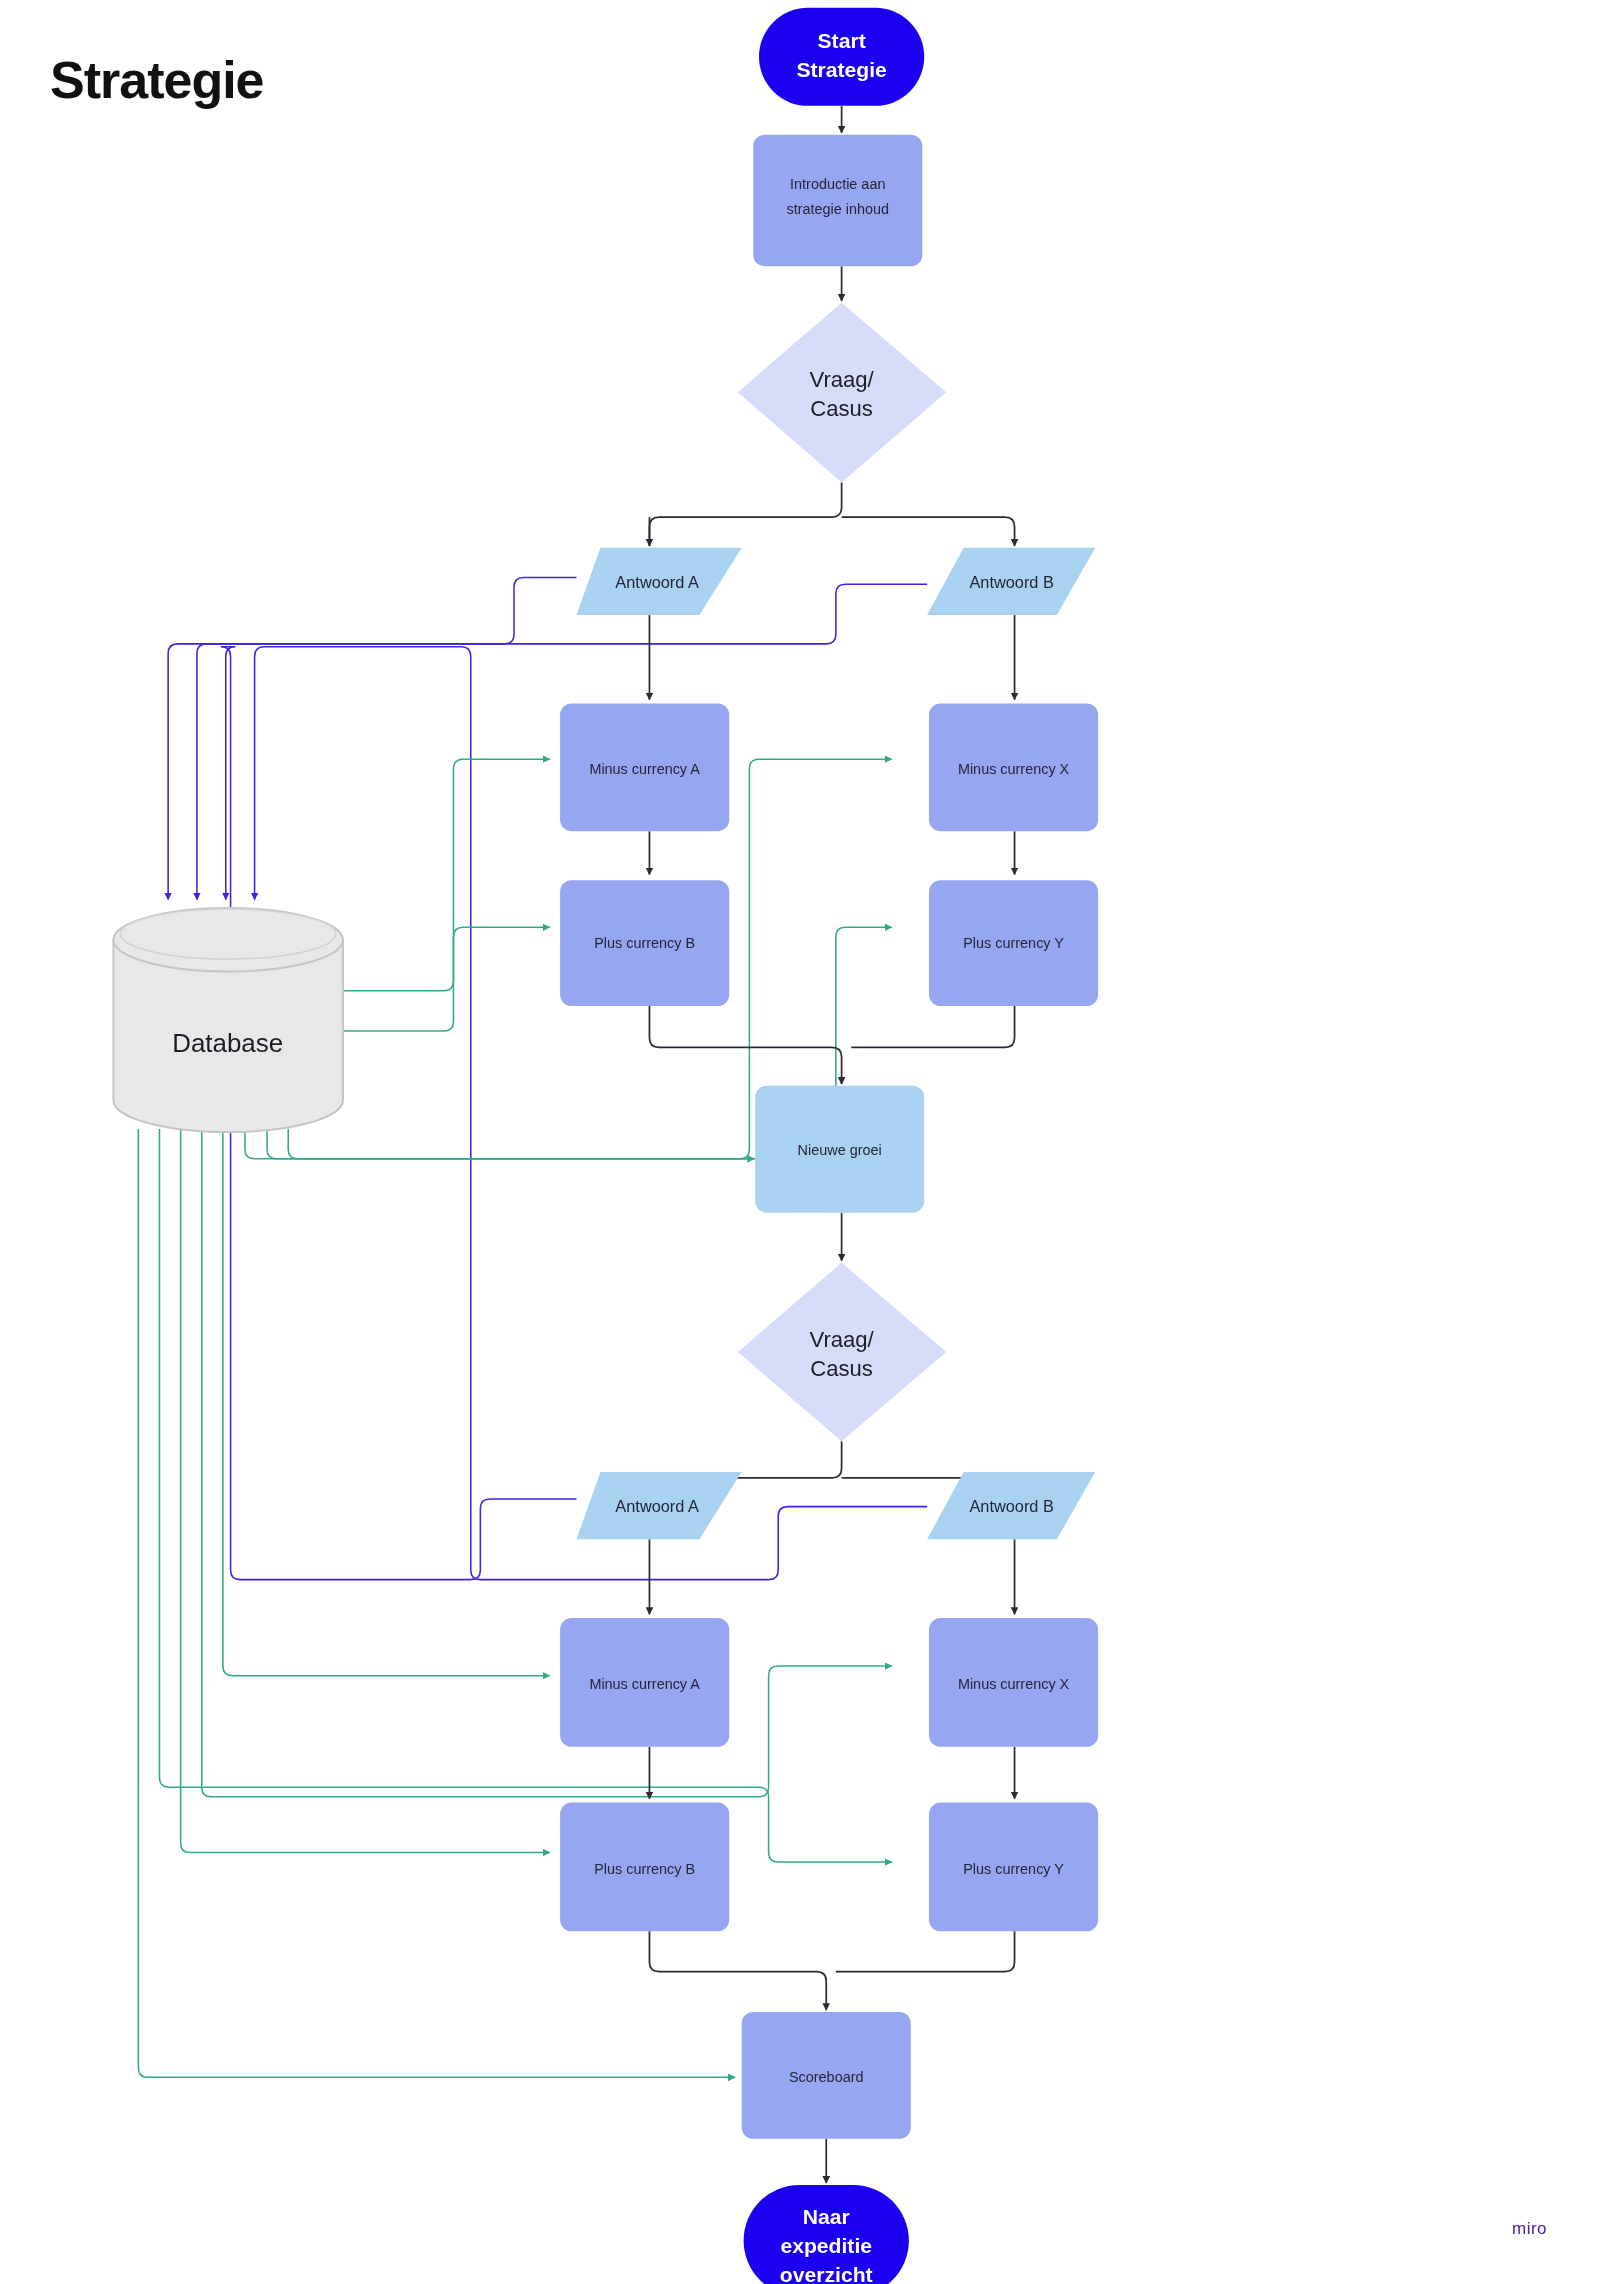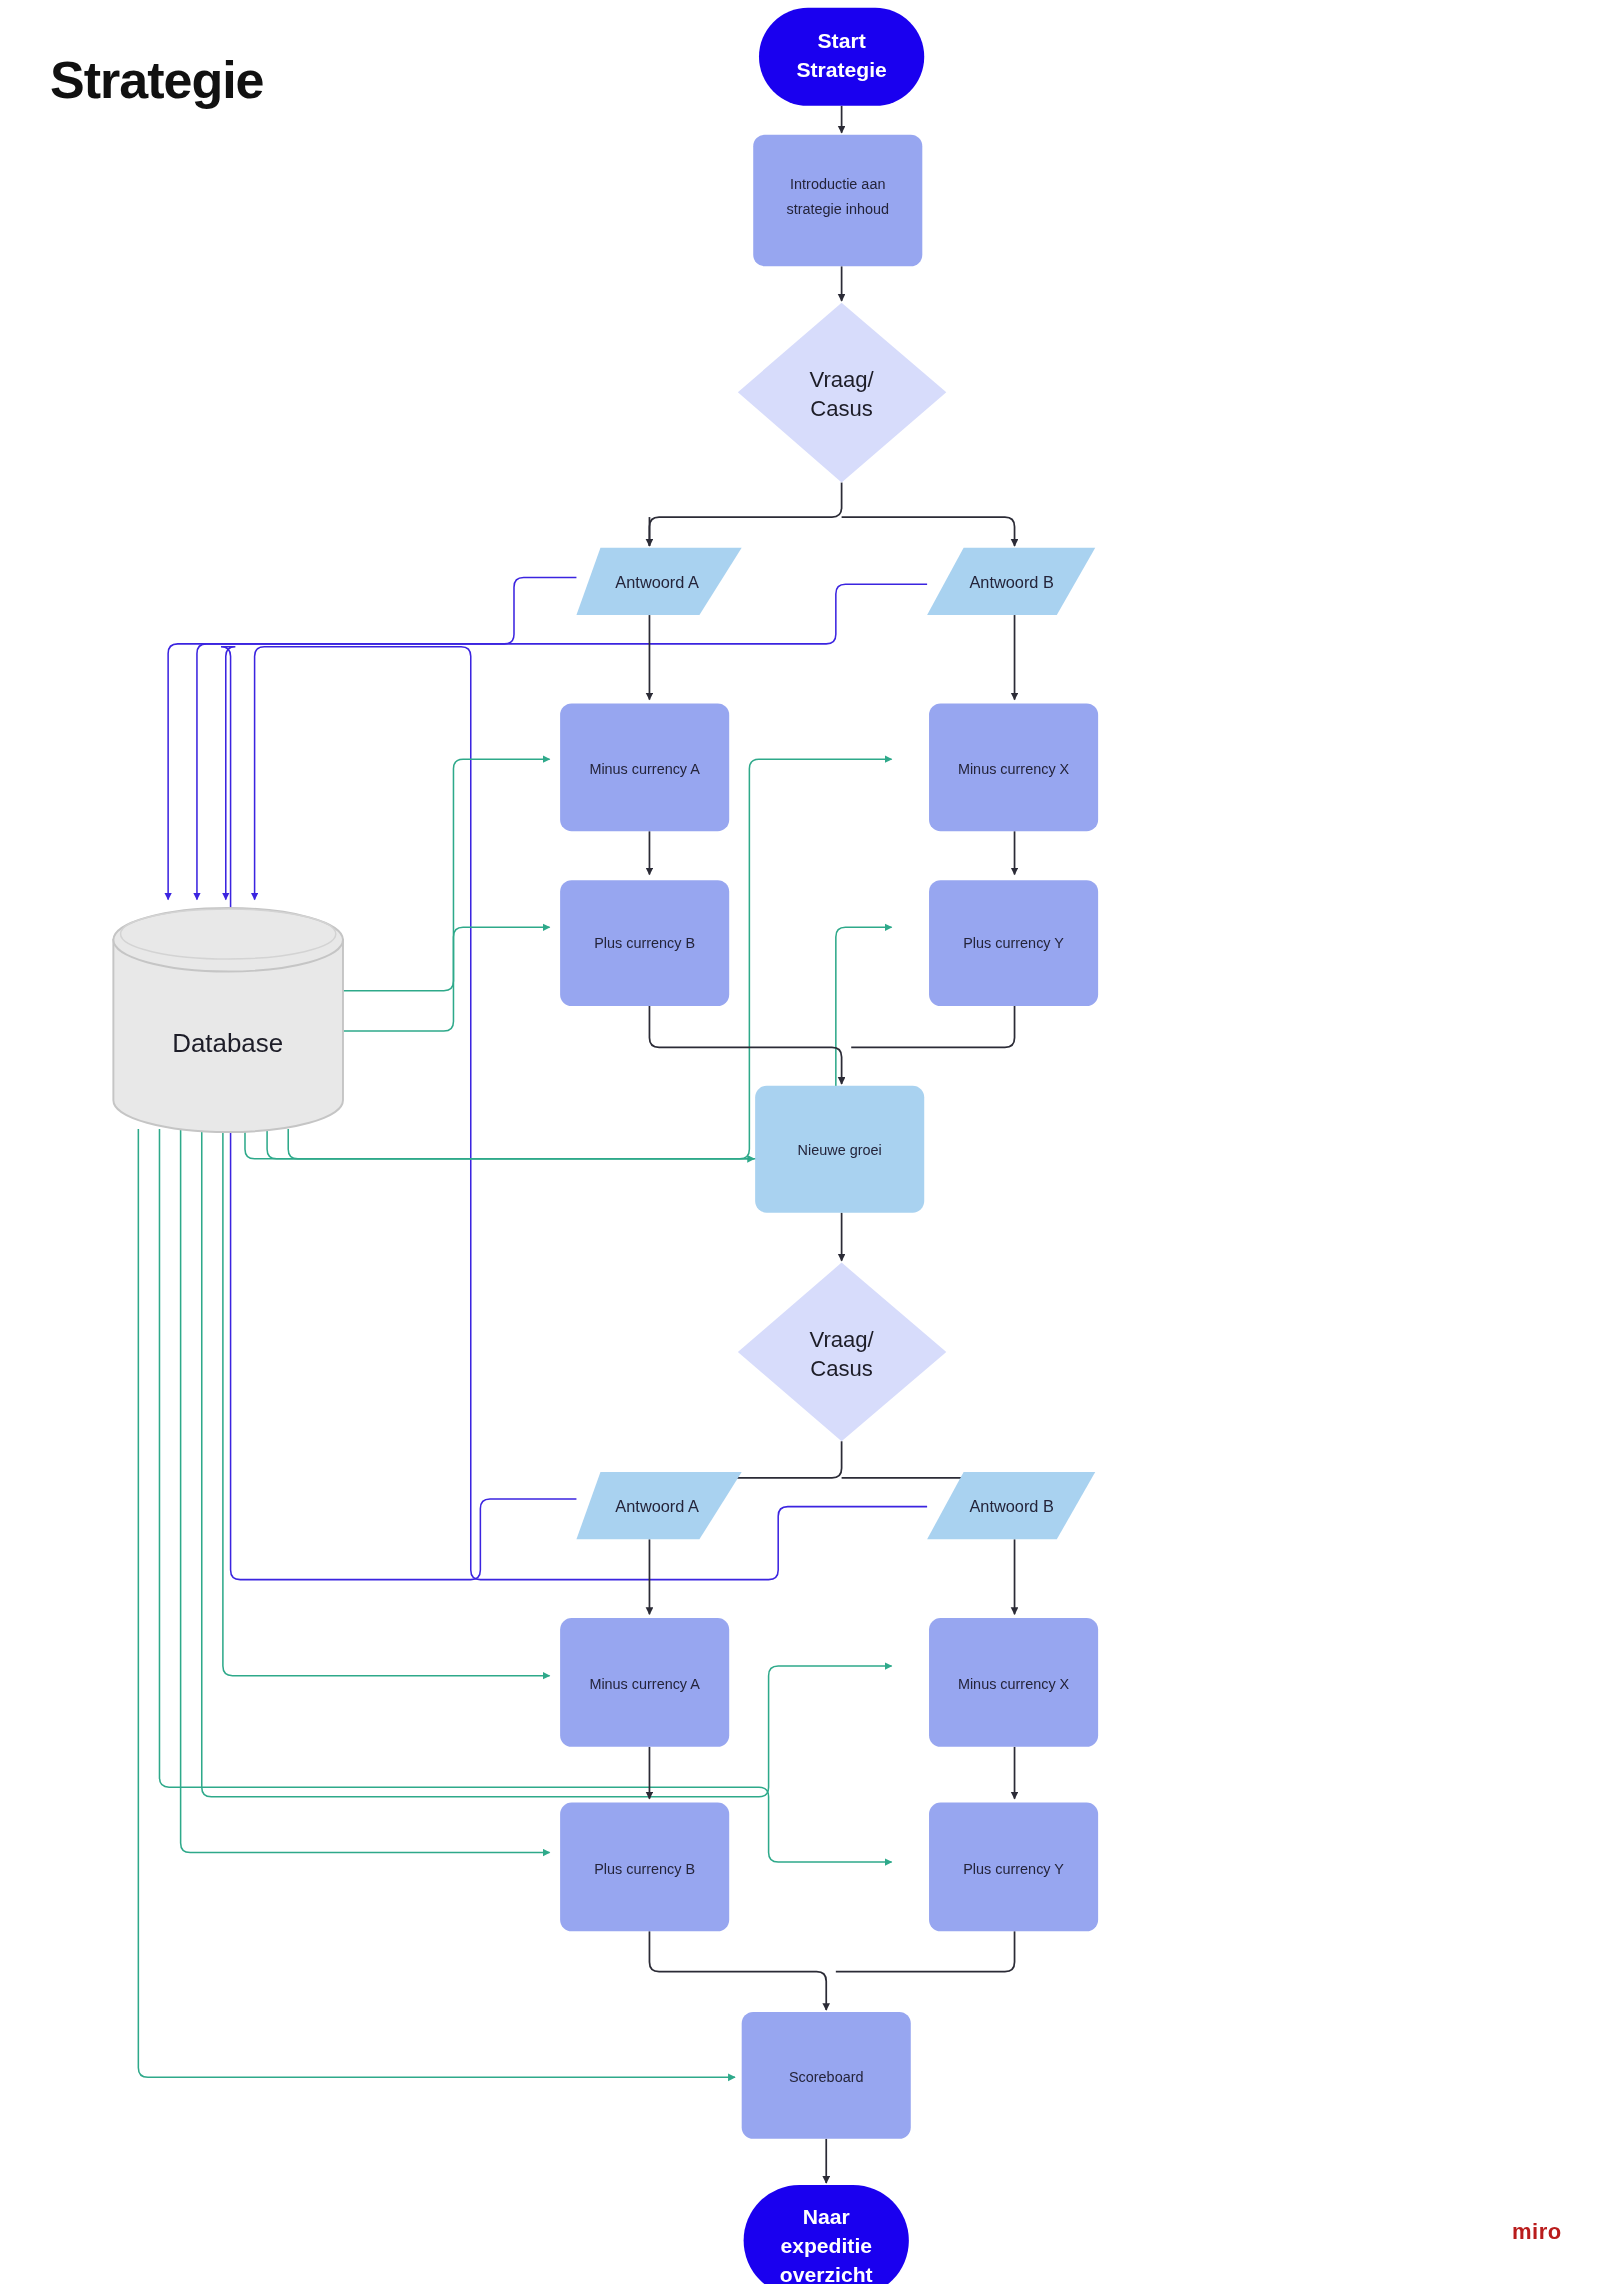--- a/index.html
+++ b/index.html
@@ -8,21 +8,21 @@
     font-family:"Liberation Sans", sans-serif;
   }
   #canvas{position:absolute;left:0;top:0;width:1615px;height:2285px;}
   .board-title{
     position:absolute;left:50px;top:50px;
     font-size:52px;font-weight:bold;letter-spacing:-1px;color:#111111;
     font-family:"Liberation Sans", sans-serif;
   }
   .watermark{
     position:absolute;left:1512px;top:2219px;
-    font-size:22px;color:#b91c1c;letter-spacing:0.5px;font-weight:bold;
+    font-size:17px;color:#4c1d95;letter-spacing:0.5px;
   }
   text{font-family:"Liberation Sans", sans-serif;}
   .node-label{font-size:17px;fill:#24243a;}
   .node-label-sm{font-size:15px;fill:#24243a;}
   .node-label-lg{font-size:23px;fill:#1d1d28;}
   .terminal-label{font-size:22px;font-weight:bold;fill:#ffffff;}
   .db-label{font-size:27px;fill:#1d1d28;}
 </style>
 </head>
 <body>

